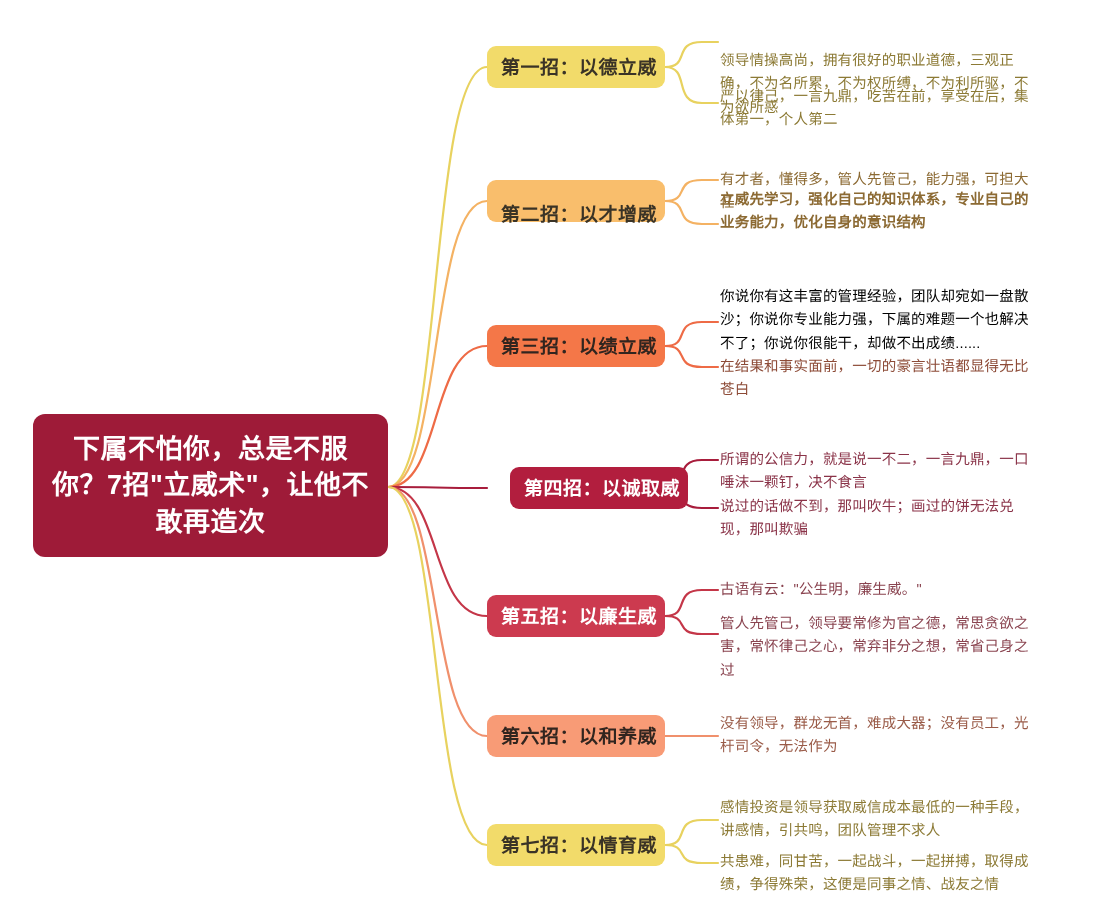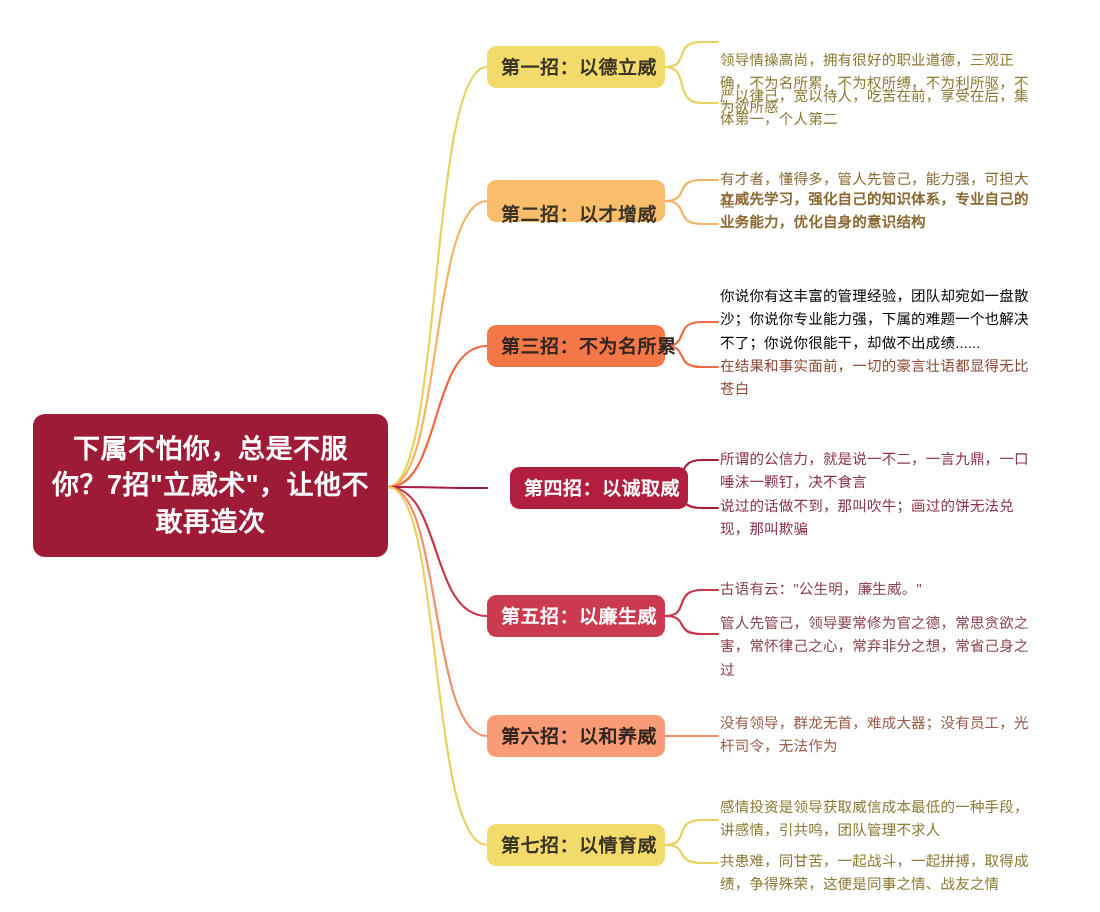--- a/index.html
+++ b/index.html
@@ -121,28 +121,28 @@
 
   <div class="root-node">
     <div class="root-text">下属不怕你，总是不服你？7招"立威术"，让他不敢再造次</div>
   </div>
 
   <div id="branch-layer">
       <div class="branch-node" style="left: 487px; top: 46px; width: 178px; background: rgb(242, 219, 106);">
         <div class="branch-text" style="color: rgb(58, 51, 38);">第一招：以德立威</div>
       </div>
       <div class="leaf" style="left: 720px; top: 8px; color: rgb(140, 122, 53); margin-top: 41px;">领导情操高尚，拥有很好的职业道德，三观正确，不为名所累，不为权所缚，不为利所驱，不为欲所惑</div>
-      <div class="leaf" style="left: 720px; top: 85px; color: rgb(140, 122, 53);">严以律己，宽以待人，吃苦在前，享受在后，集体第一，个人第二</div>
+      <div class="leaf" style="left: 720px; top: 85px; color: rgb(140, 122, 53);">严以律己，一言九鼎，吃苦在前，享受在后，集体第一，个人第二</div>
       <div class="branch-node" style="left: 487px; top: 180px; width: 178px; background: rgb(249, 190, 108);">
         <div class="branch-text" style="color: rgb(58, 51, 38); margin-top: 27px;">第二招：以才增威</div>
       </div>
       <div class="leaf" style="left: 720px; top: 168px; color: rgb(140, 106, 51);">有才者，懂得多，管人先管己，能力强，可担大任</div>
       <div class="leaf" style="left: 720px; top: 188px; color: rgb(140, 106, 51); font-weight: bold;">立威先学习，强化自己的知识体系，专业自己的业务能力，优化自身的意识结构</div>
       <div class="branch-node" style="left: 487px; top: 325px; width: 178px; background: rgb(244, 119, 72);">
-        <div class="branch-text" style="color: rgb(49, 37, 31);">第三招：不为名所累</div>
+        <div class="branch-text" style="color: rgb(49, 37, 31);">第三招：以绩立威</div>
       </div>
       <div class="leaf" style="left: 720px; top: 285px; color: #000000;">你说你有这丰富的管理经验，团队却宛如一盘散沙；你说你专业能力强，下属的难题一个也解决不了；你说你很能干，却做不出成绩......</div>
       <div class="leaf" style="left: 720px; top: 355px; color: rgb(141, 75, 55);">在结果和事实面前，一切的豪言壮语都显得无比苍白</div>
       <div class="branch-node" style="left: 510px; top: 467px; width: 178px; background: rgb(178, 30, 62);">
         <div class="branch-text" style="color: rgb(255, 255, 255);">第四招：以诚取威</div>
       </div>
       <div class="leaf" style="left: 720px; top: 448px; color: rgb(138, 51, 72);">所谓的公信力，就是说一不二，一言九鼎，一口唾沫一颗钉，决不食言</div>
       <div class="leaf" style="left: 720px; top: 495px; color: rgb(138, 51, 72);">说过的话做不到，那叫吹牛；画过的饼无法兑现，那叫欺骗</div>
       <div class="branch-node" style="left: 487px; top: 595px; width: 178px; background: rgb(204, 58, 79);">
         <div class="branch-text" style="color: rgb(255, 255, 255);">第五招：以廉生威</div>

